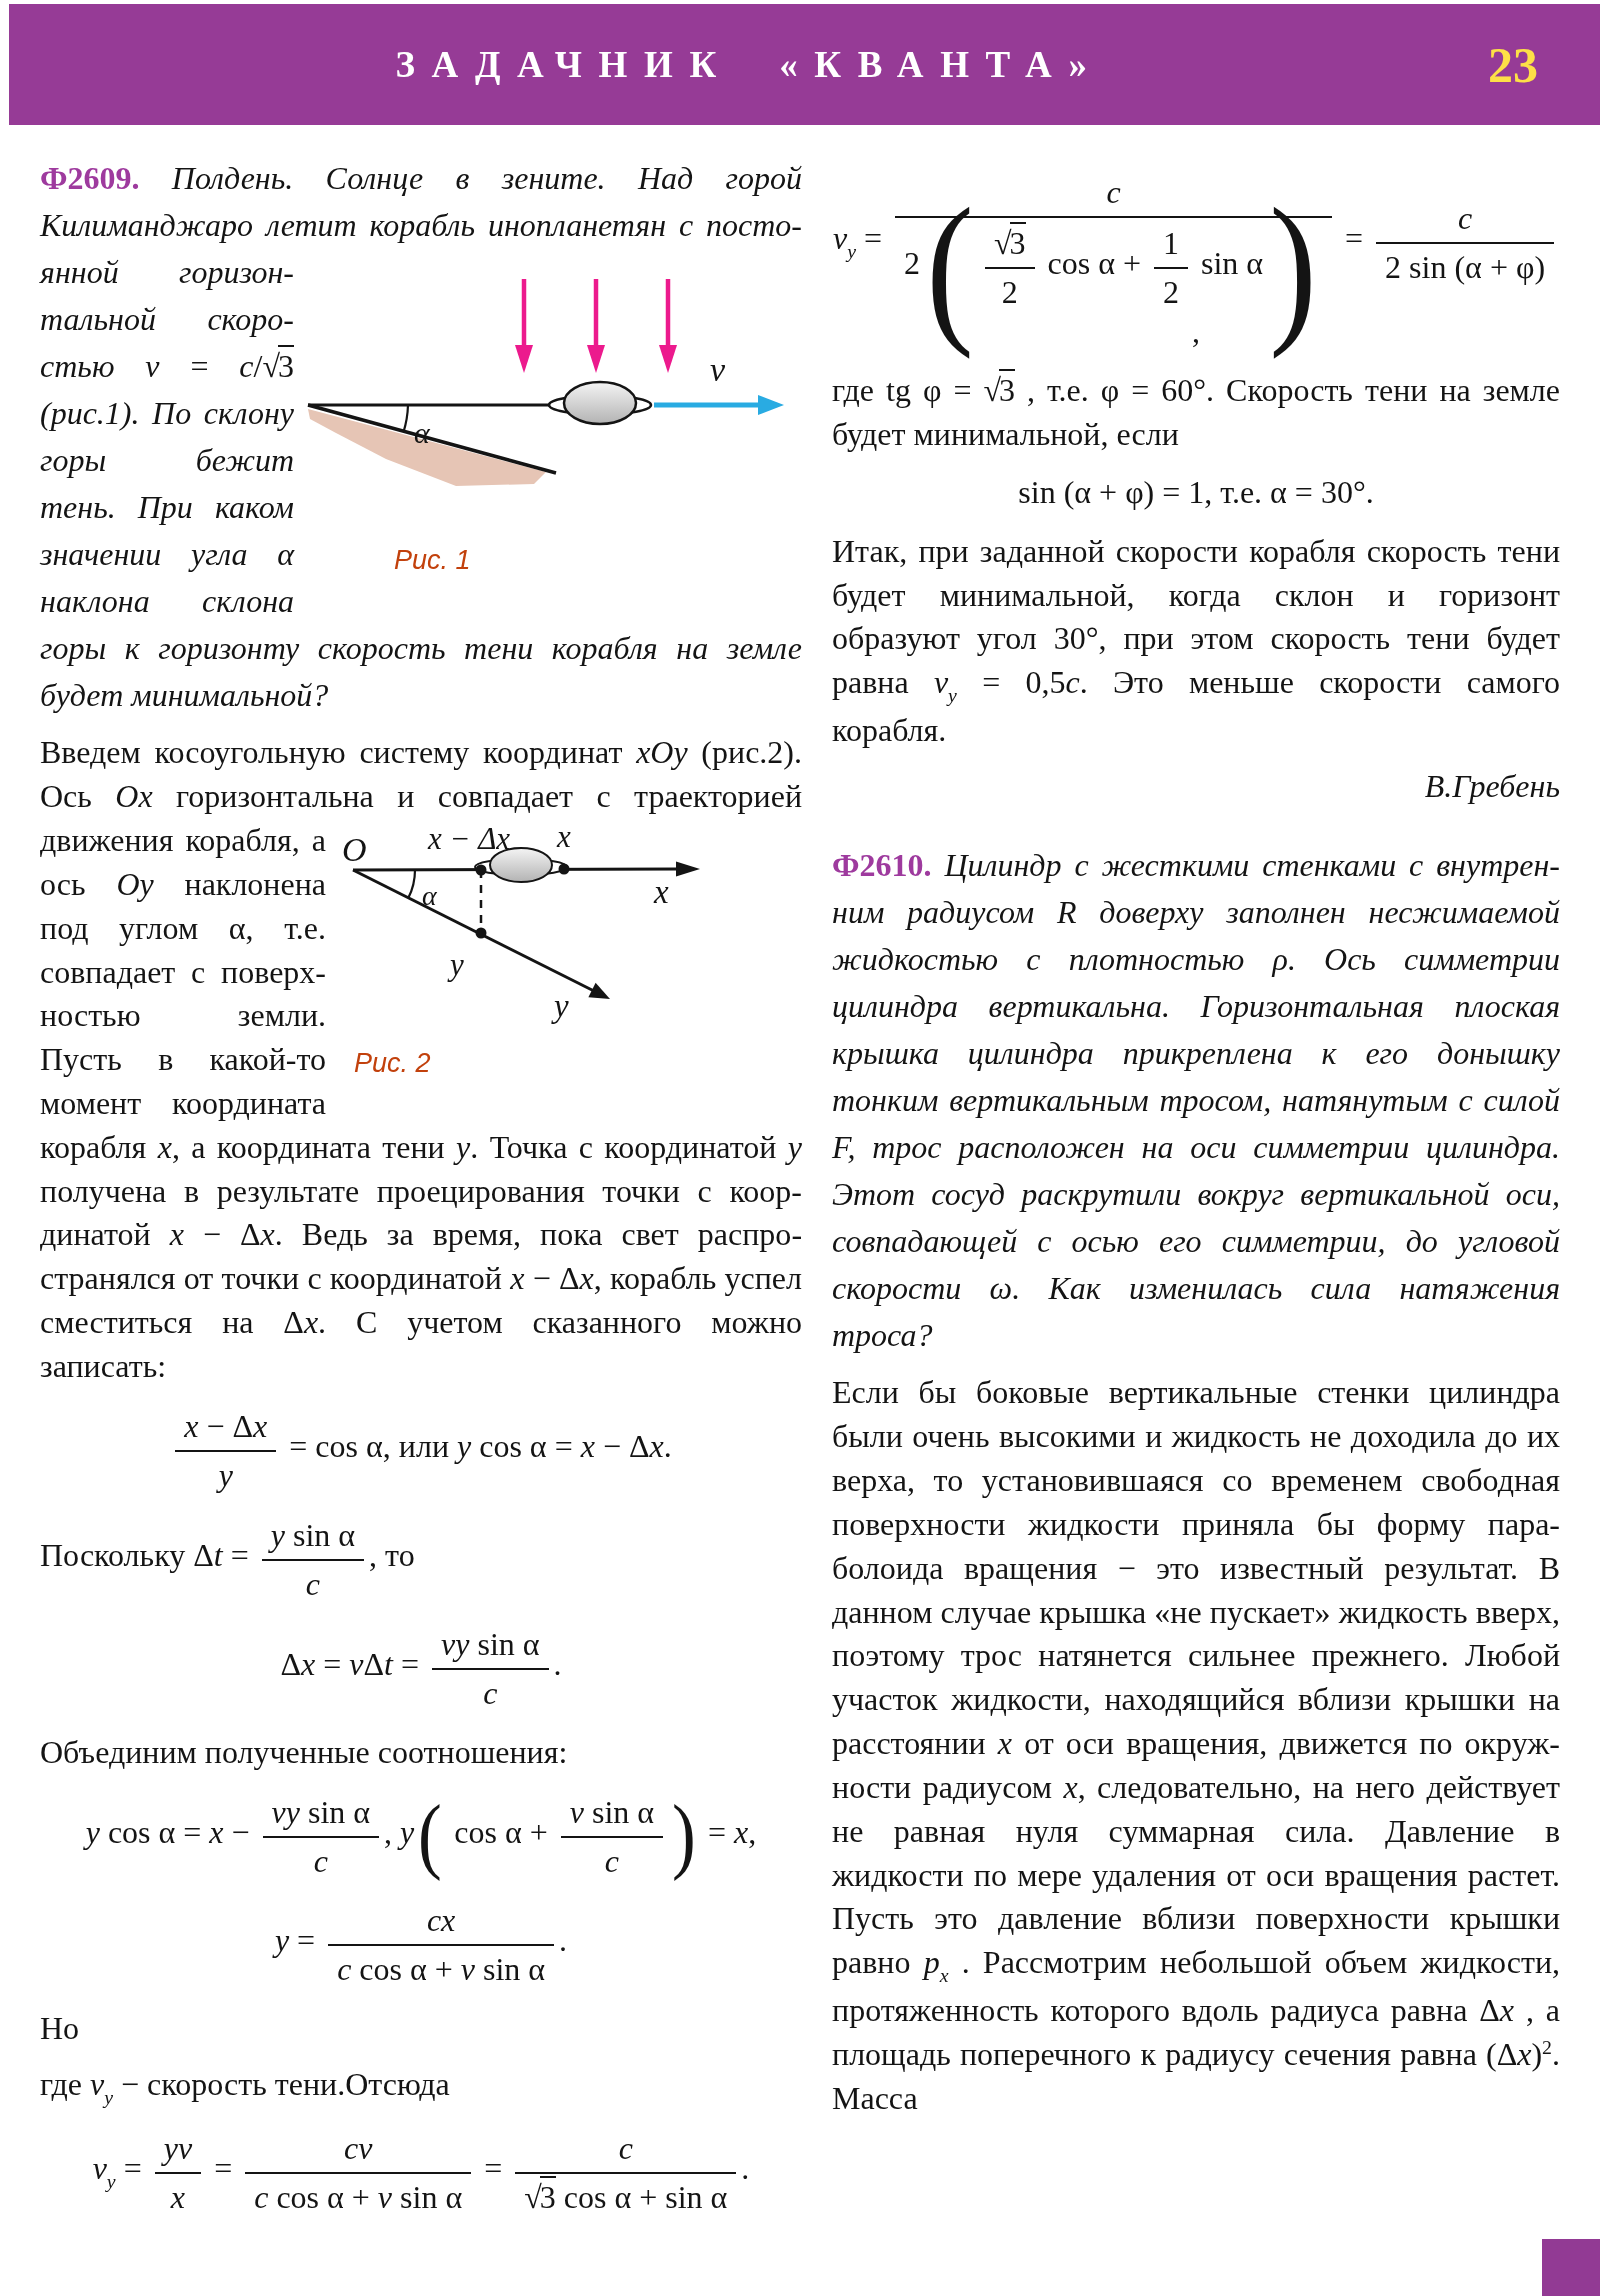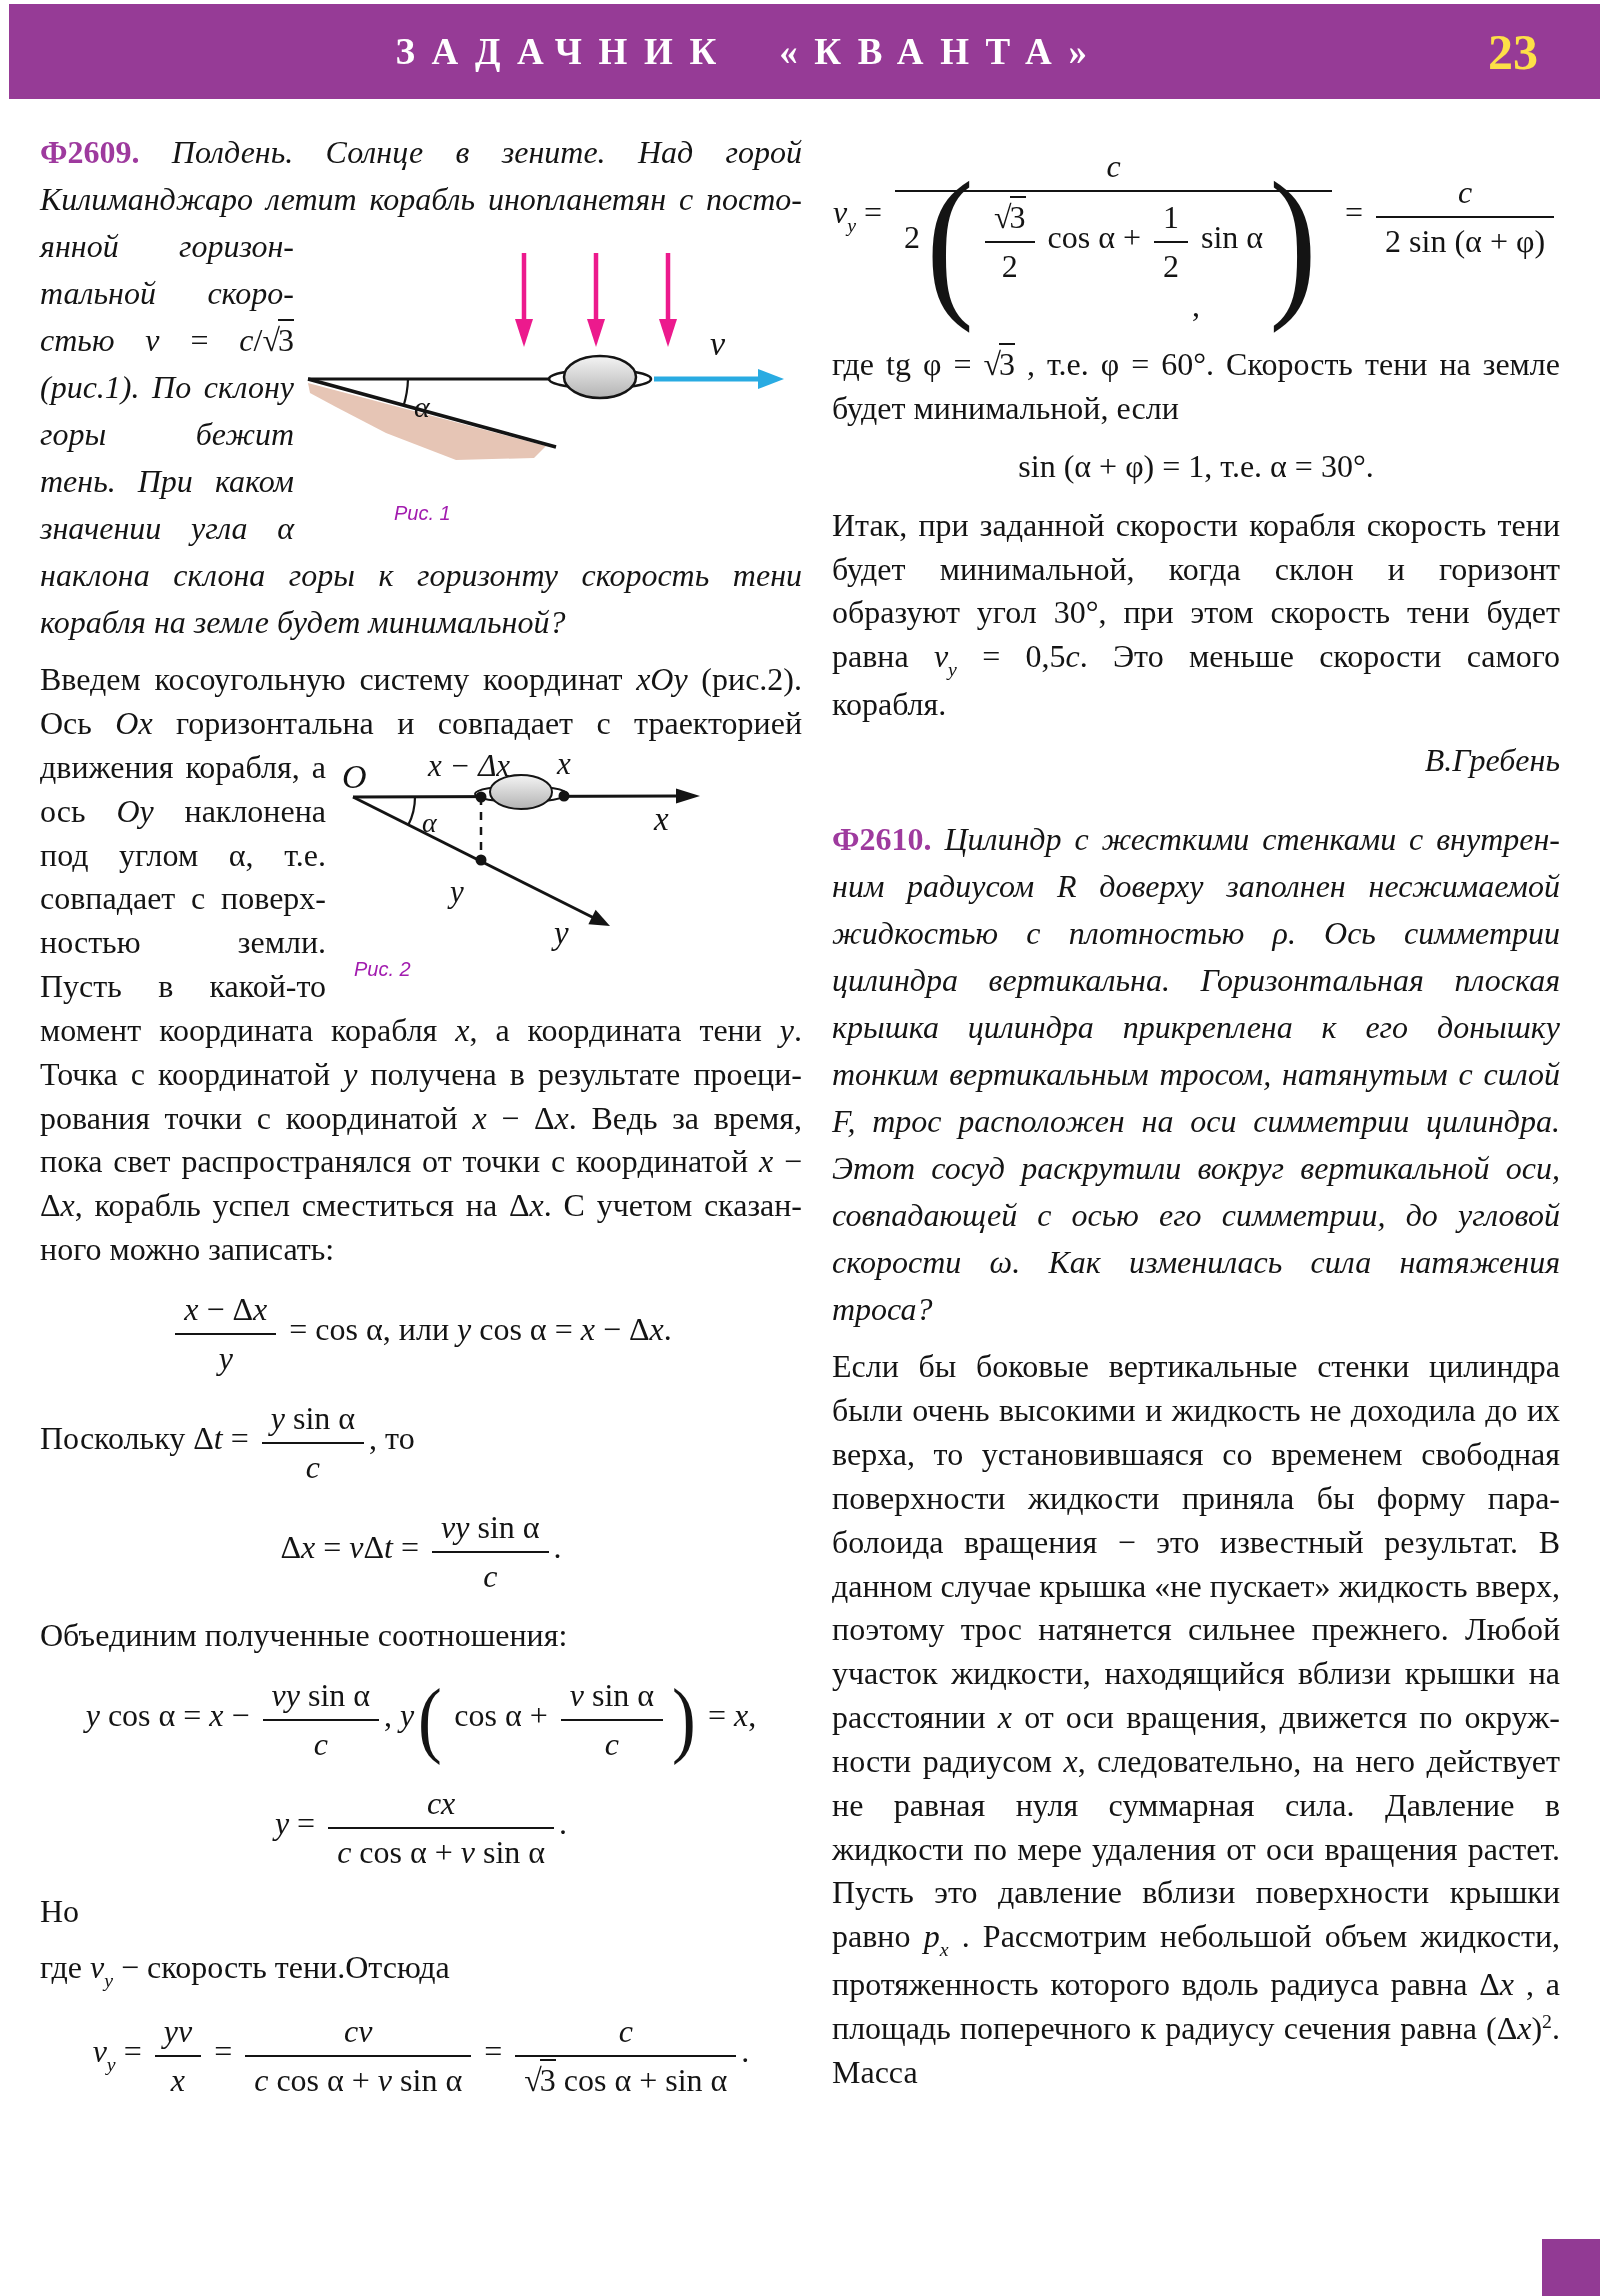--- a/index.html
+++ b/index.html
@@ -6,21 +6,21 @@
     --bar:#963b96; --accent:#9e3a9e; --pink:#ec1a8d; --cyan:#29abe2;
     --tan:#e6c5b5; --ink:#141414; --corner:#923a94;
   }
   *{box-sizing:border-box}
   html,body{margin:0;padding:0}
   body{
     width:1600px;height:2296px;overflow:hidden;position:relative;background:#fff;
     font-family:"Liberation Serif",serif;font-size:32px;color:var(--ink);
   }
   
-  .bar{margin:4px 0 0 9px;height:95px;background:var(--bar);position:relative;
+  .bar{margin:4px 0 0 9px;height:121px;background:var(--bar);position:relative;
        display:flex;align-items:center;justify-content:center}
   .bar .title{color:#fff;font-weight:bold;font-size:37px;letter-spacing:.45em;word-spacing:.55em;
               transform:translateX(-55px)}
   .bar .pageno{position:absolute;right:62px;top:50%;transform:translateY(-50%);
                color:#fde047;font-weight:bold;font-size:50px}
   
   .content{display:flex;gap:30px;padding:30px 40px 0 40px}
   .col{min-width:0}
   .col.left{width:762px}
   .col.right{width:728px}
@@ -43,21 +43,21 @@
   .bp{display:inline-block;vertical-align:middle;font-weight:normal;line-height:.2;
       transform:scaleX(.85);padding:0 2px}
   .bp1{font-size:84px}
   .bp2{font-size:168px}
   
   .figwrap{display:block}
   .figwrap.f1{float:right;width:496px;margin:4px 0 6px 12px}
   .figwrap.f2{float:right;width:466px;margin:6px 0 4px 10px}
   .figwrap svg{display:block}
   .figcap{display:block;font-family:"Liberation Sans",sans-serif;font-style:italic;
-          font-size:20px;color:#a21caf;margin-top:4px}
+          font-size:27px;color:#c2410c;margin-top:20px}
   .f1 .figcap{margin-left:88px}
   .f2 .figcap{margin-left:18px}
   .svgtext{font-family:"Liberation Serif",serif;font-style:italic;fill:var(--ink)}
   
   .corner{position:absolute;right:0;bottom:0;width:58px;height:57px;background:var(--corner)}
 </style>
 </head>
 <body>
 
 <div class="bar">

